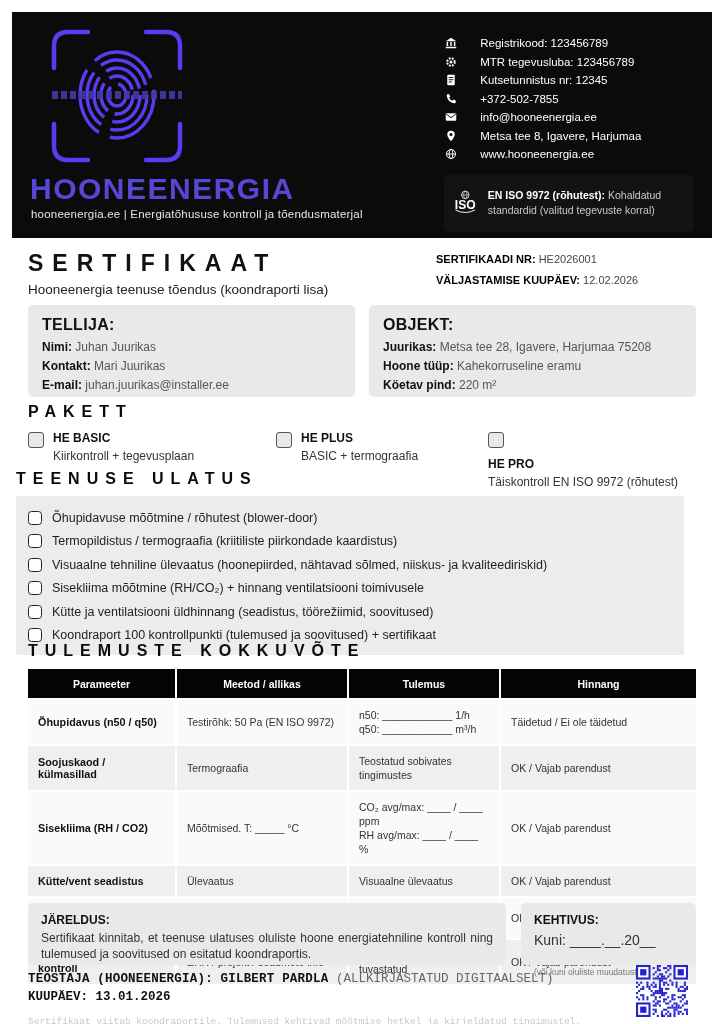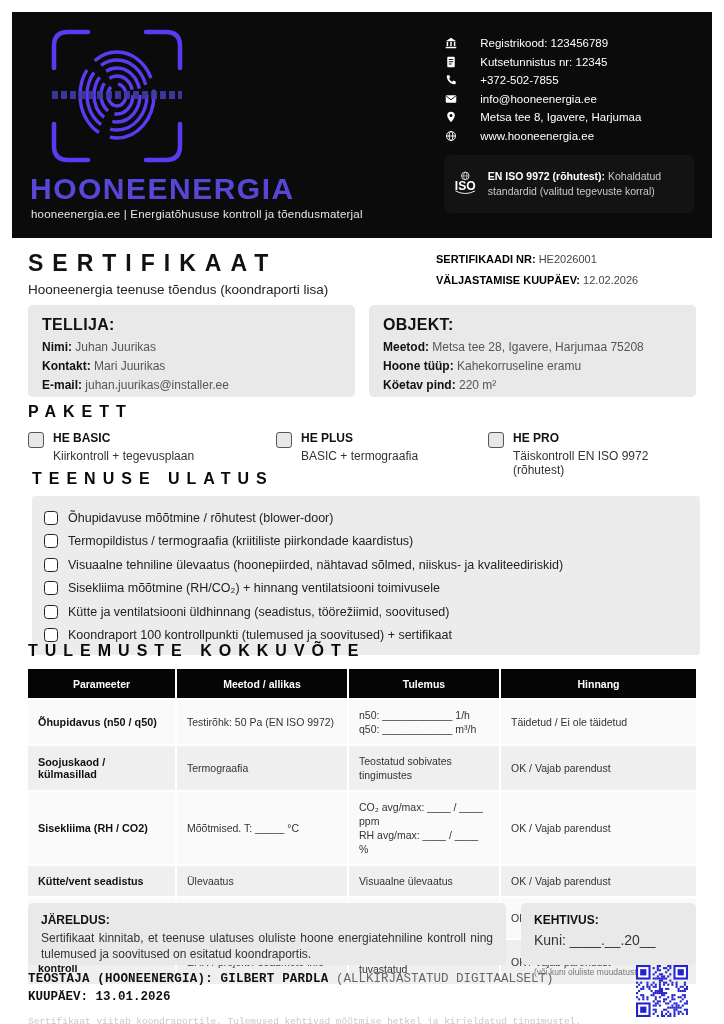--- a/index.html
+++ b/index.html
@@ -37,27 +37,27 @@
   .ibox .fline { font-size:12px; color:#555; margin-bottom:5px; }
   .ibox .fline b { color:#111; }
 
   
   .sec-title { font-size:16px; font-weight:bold; letter-spacing:7px; color:#0a0a0a; }
 
   
   .pakett { position:absolute; left:28px; top:403px; width:668px; }
   .pk-row { display:flex; margin-top:10px;justify-content:flex-end; }
   .pk-opt { display:flex; gap:9px; }
-  .pk-opt:nth-child(1){ width:248px; } .pk-opt:nth-child(2){ width:212px; } .pk-opt:nth-child(3){ width:208px; }
+  .pk-opt:nth-child(1){ width:248px; } .pk-opt:nth-child(2){ width:212px; } .pk-opt:nth-child(3){ width:208px;flex-direction:column; }
   .cbx { width:16px; height:16px; border:1.5px solid #555; border-radius:3px; background:#e8e8e8; flex:0 0 16px; margin-top:1px; }
   .pk-name { font-size:12px; font-weight:bold; color:#111; }
   .pk-desc { font-size:12px; color:#333; margin-top:4px; }
 
   
-  .teenuse { position:absolute; left:32px; top:470px; width:668px; }
+  .teenuse { position:absolute; left:16px; top:470px; width:668px; }
   .tu-block { margin-top:8px; background:#ececec; border-radius:3px; padding:10px 12px 8px 12px; }
   .tu-item { display:flex; align-items:center; gap:10px; height:23.5px; }
   .cbx2 { width:14px; height:14px; border:1.6px solid #222; border-radius:3.5px; background:#fff; flex:0 0 14px; }
   .tu-label { font-size:12.5px; color:#222; }
 
   
   .results { position:absolute; left:28px; top:642px; width:668px; }
   table { border-collapse:collapse; width:668px; margin-top:9px; table-layout:fixed; }
   col.c1{width:148px;} col.c2{width:172px;} col.c3{width:152px;} col.c4{width:196px;}
   thead th { background:#050505; color:#fff; font-size:10.5px; font-weight:bold; height:30px; border-left:2px solid #fff; }
@@ -126,20 +126,29 @@
                 <rect x="2.2" y="6.5" width="2" height="5.5"></rect>
                 <rect x="7" y="6.5" width="2" height="5.5"></rect>
                 <rect x="11.8" y="6.5" width="2" height="5.5"></rect>
                 <rect x="1" y="13" width="14" height="2"></rect>
               </svg>
             </span>
           <span>Registrikood: 123456789</span>
         </li>
         <li>
           <span class="cic">
+              <svg viewBox="0 0 16 16" fill="none">
+                <circle cx="8" cy="8" r="5" stroke="#fff" stroke-width="2.6" stroke-dasharray="2.4 1.6"></circle>
+                <circle cx="8" cy="8" r="2" fill="#fff"></circle>
+              </svg>
+            </span>
+          <span>MTR tegevusluba: 123456789</span>
+        </li>
+        <li>
+          <span class="cic">
               <svg viewBox="0 0 16 16">
                 <rect x="3" y="1" width="10" height="14" rx="1.2" fill="#fff"></rect>
                 <rect x="5" y="4" width="6" height="1.3" fill="#0b0b0b"></rect>
                 <rect x="5" y="7" width="6" height="1.3" fill="#0b0b0b"></rect>
                 <rect x="5" y="10" width="4" height="1.3" fill="#0b0b0b"></rect>
               </svg>
             </span>
           <span>Kutsetunnistus nr: 12345</span>
         </li>
         <li>
@@ -205,21 +214,21 @@
 
   <div class="boxes">
     <div class="ibox">
       <div class="btitle">TELLIJA:</div>
       <div class="fline"><b>Nimi:</b><span> Juhan Juurikas</span></div>
       <div class="fline"><b>Kontakt:</b><span> Mari Juurikas</span></div>
       <div class="fline"><b>E-mail:</b><span> juhan.juurikas@installer.ee</span></div>
     </div>
     <div class="ibox">
       <div class="btitle">OBJEKT:</div>
-      <div class="fline"><b>Meetod:</b><span> Metsa tee 28, Igavere, Harjumaa 75208</span></div>
+      <div class="fline"><b>Juurikas:</b><span> Metsa tee 28, Igavere, Harjumaa 75208</span></div>
       <div class="fline"><b>Hoone tüüp:</b><span> Kahekorruseline eramu</span></div>
       <div class="fline"><b>Köetav pind:</b><span> 220 m²</span></div>
     </div>
   </div>
 
   <section class="pakett">
     <div class="sec-title">PAKETT</div>
     <div class="pk-row">
       <div class="pk-opt">
         <span class="cbx"></span>

